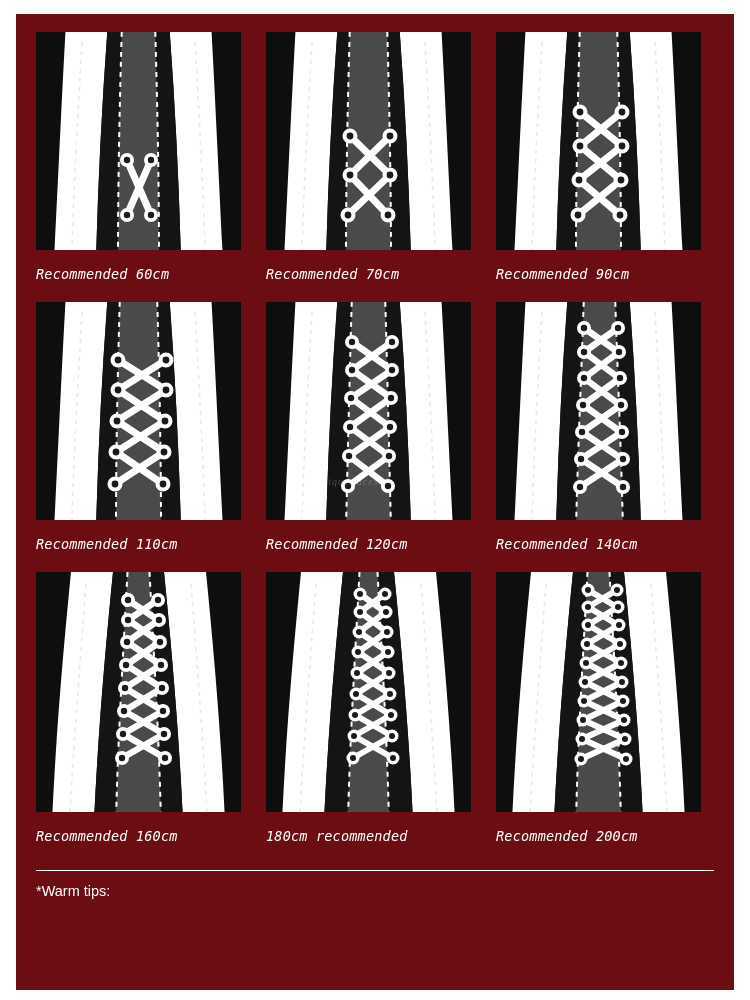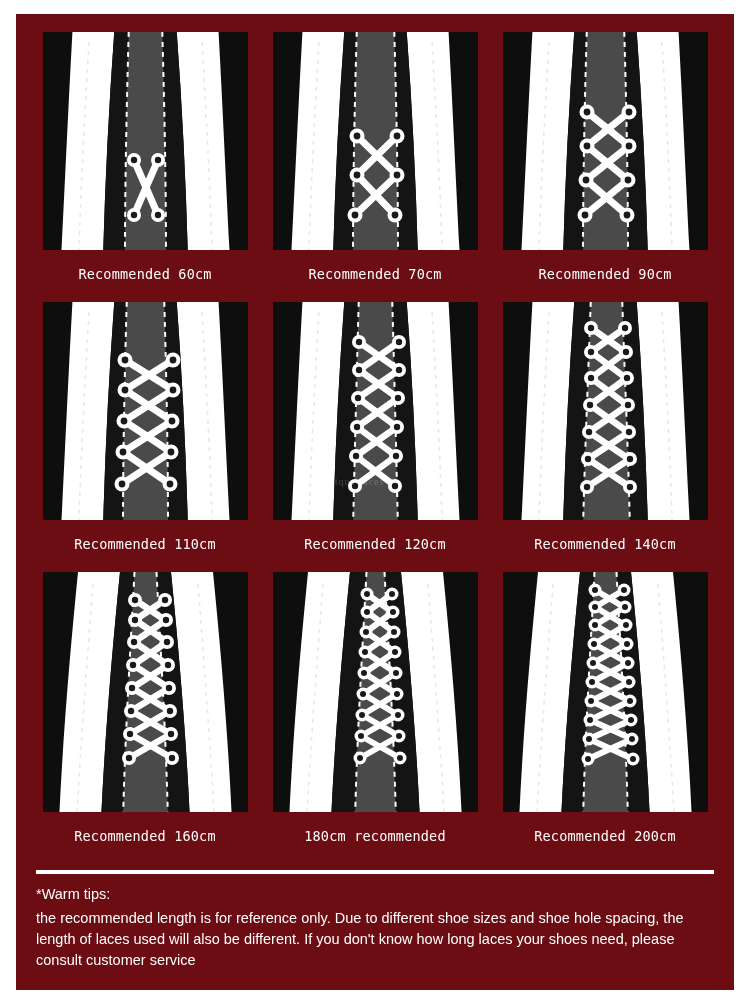--- a/index.html
+++ b/index.html
@@ -32,42 +32,43 @@
   .grid {
     display: grid;
     grid-template-columns: repeat(3, 1fr);
     grid-template-rows: repeat(3, auto);
     column-gap: 12px;
     row-gap: 2px;
   }
   .cell {
     display: flex;
     flex-direction: column;
-    align-items: center;
+    align-items: flex-start;
+    font-style: italic;
   }
   .shoe-frame {
     width: 205px;
     height: 218px;
     background: #0e0e0e;
     position: relative;
     overflow: hidden;
   }
   .shoe-frame svg { display: block; }
   .caption {
     font-family: "DejaVu Sans Mono", monospace;
     font-size: 13.5px;
     color: #ffffff;
     letter-spacing: 0.2px;
     margin-top: 16px;
     margin-bottom: 18px;
     white-space: nowrap;
   }
   .tips {
     margin-top: 8px;
-    border-top: 4px solid #ffffff;
+    border-top: 1px solid #ffffff;
     padding-top: 10px;
     color: #ffffff;
     font-family: "Liberation Sans", sans-serif;
     font-size: 14.5px;
     line-height: 1.45;
   }
   .tips-title {
     margin: 0 0 3px 0;
   }
   .tips-body {
@@ -582,17 +583,16 @@
             </g>
           </svg>
         </div>
         <div class="caption">Recommended 200cm</div>
       </div>
 
     </div>
 
     <div class="tips">
       <p class="tips-title">*Warm tips:</p>
-      <p class="tips-body">the recommended length is for reference only. Due to different shoe sizes and shoe hole spacing, the length of laces used will also be different. If you don't know how long laces your shoes need, please consult customer service</p>
     </div>
 
   </div>
 </div>
 
 </body></html>

